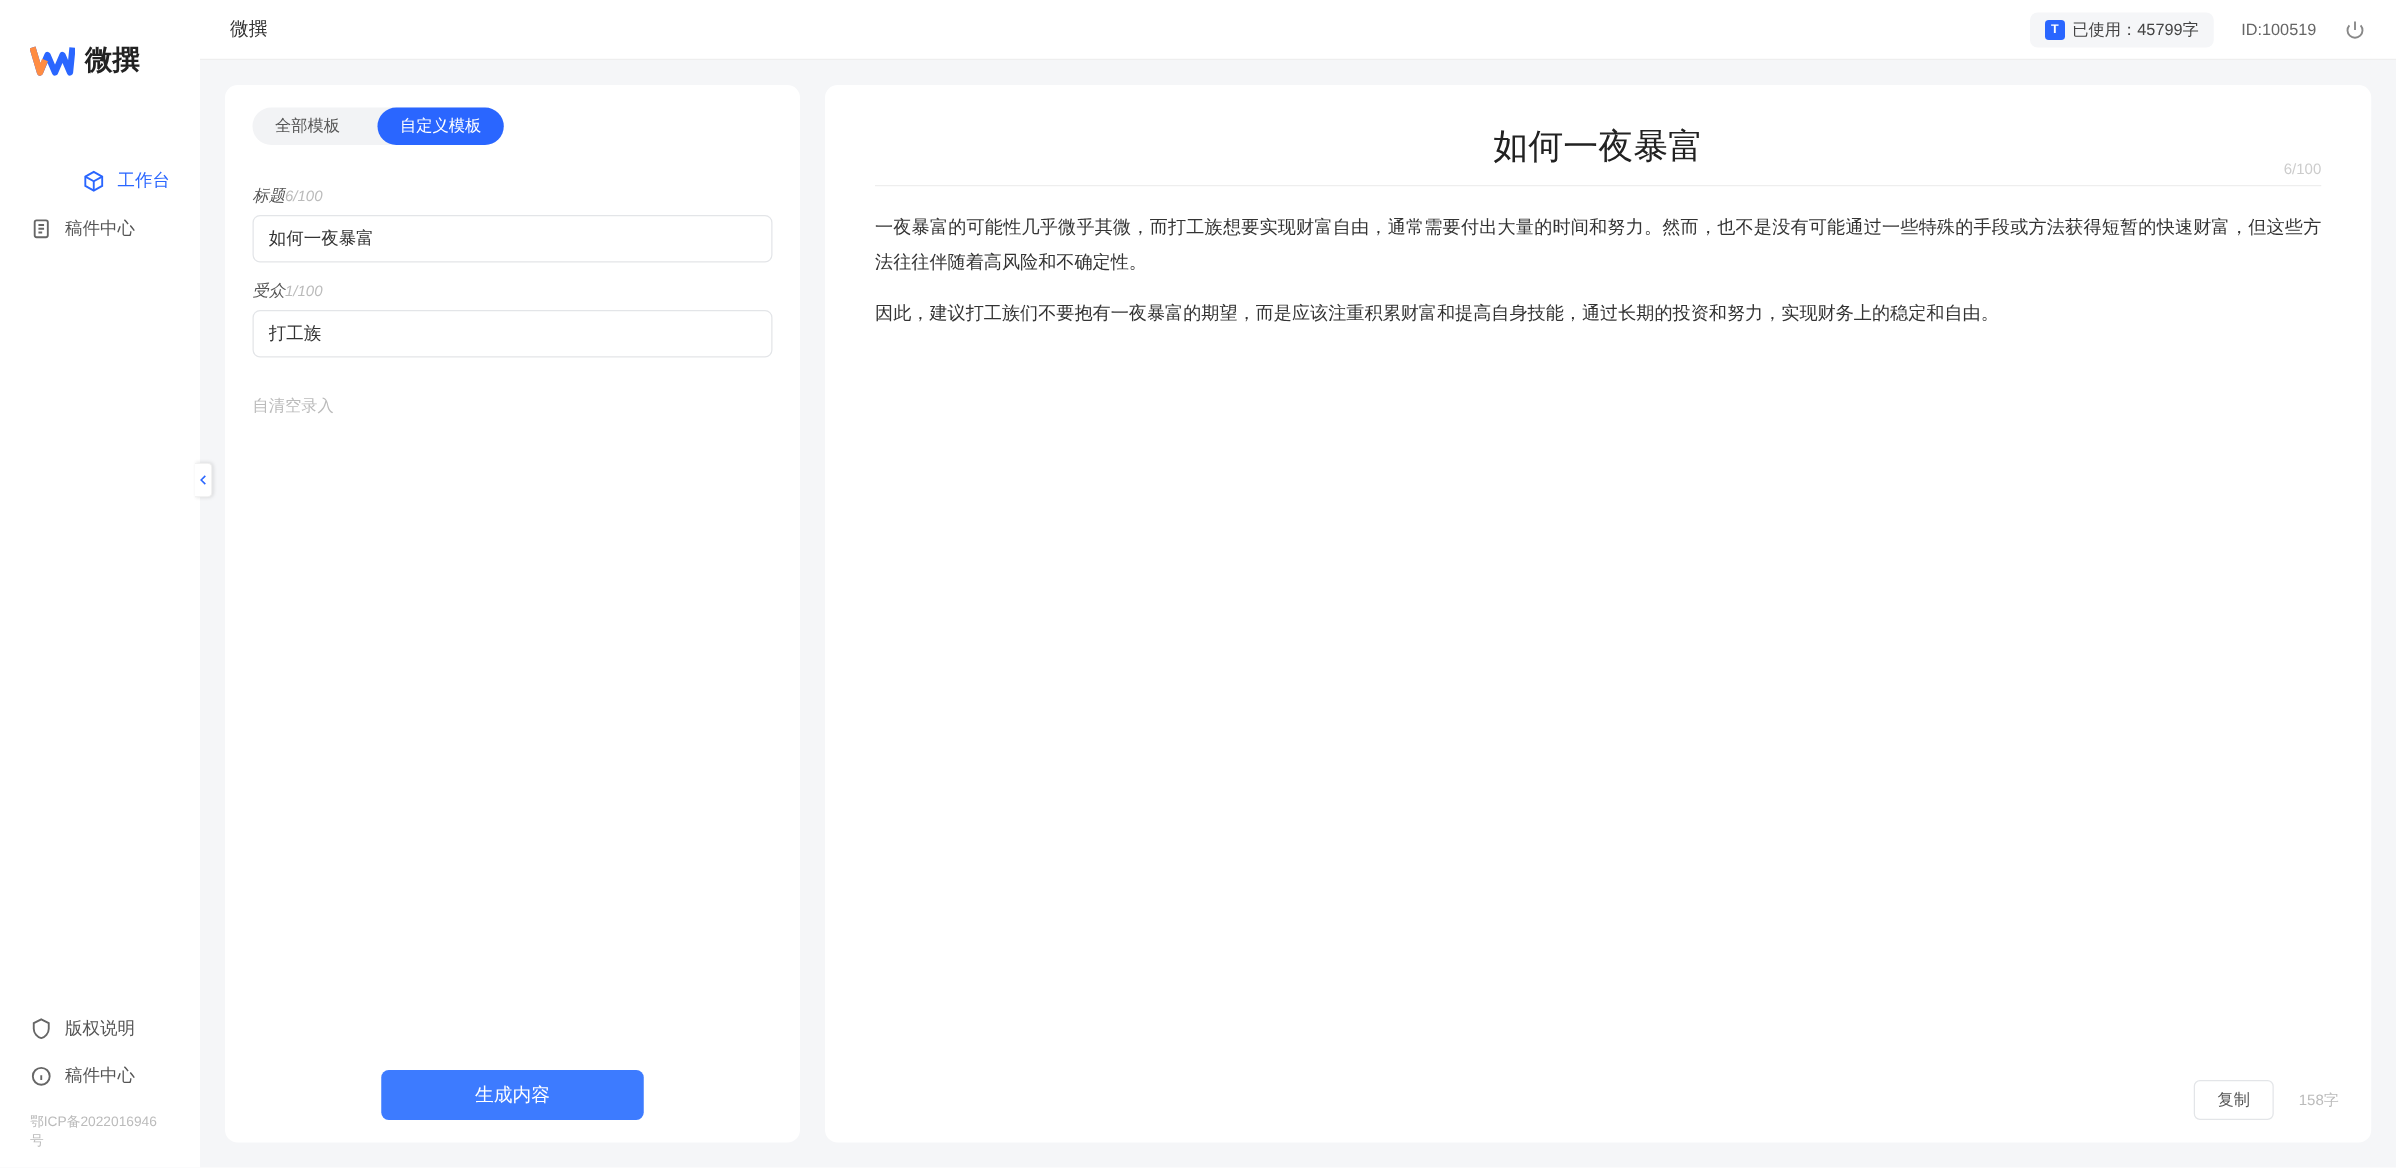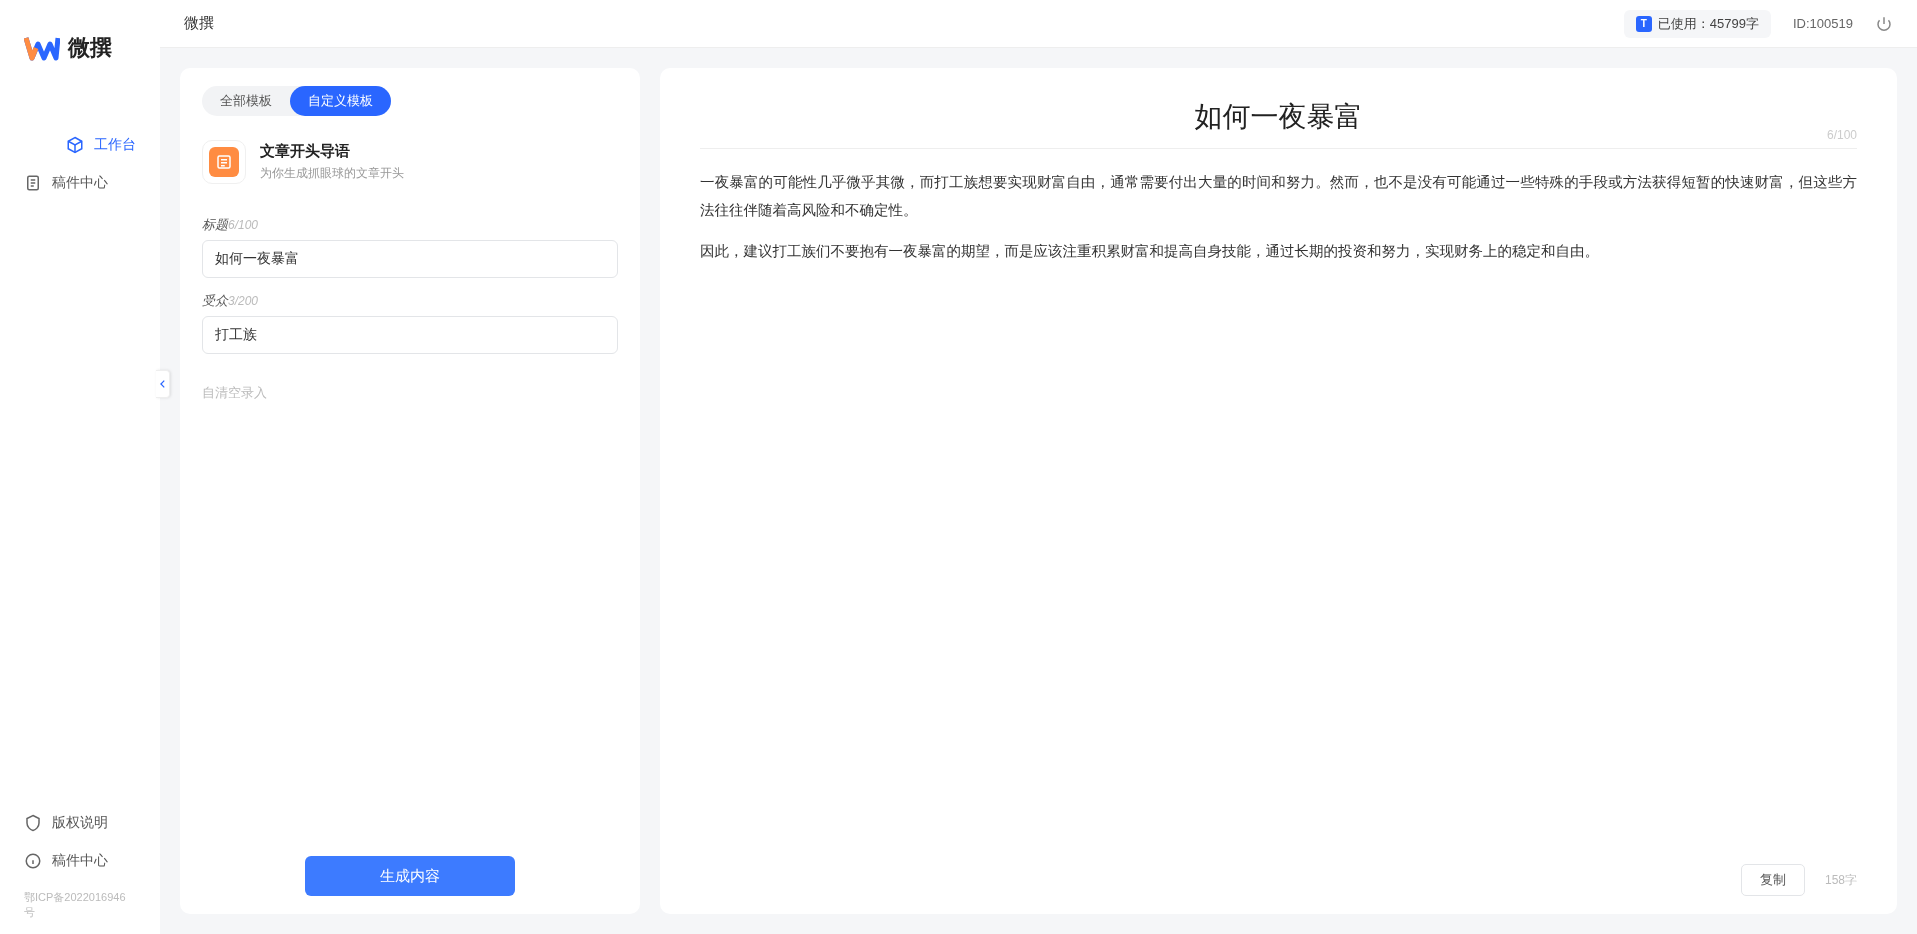--- a/index.html
+++ b/index.html
@@ -22,42 +22,42 @@
 .toptitle { font-size: 15px; color: #333; font-weight: 500; }
 .topright { display: flex; align-items: center; gap: 22px; }
 .usage-badge { display: flex; align-items: center; gap: 6px; background: #f5f6f8; border-radius: 6px; padding: 5px 12px; font-size: 13px; color: #444; }
 .usage-badge .ticon { width: 16px; height: 16px; background: #2a66ff; border-radius: 3px; display: flex; align-items: center; justify-content: center; color: #fff; font-size: 10px; font-weight: bold; }
 .userid { font-size: 13px; color: #666; }
 .power-icon { width: 18px; height: 18px; color: #888; cursor: pointer; }
 .content { flex: 1; display: flex; gap: 20px; padding: 20px; overflow: hidden; }
 .panel { background: #fff; border-radius: 10px; display: flex; flex-direction: column; }
 .panel-left { width: 460px; padding: 18px 22px; }
 .panel-right { flex: 1; padding: 30px 40px 18px 40px; position: relative; }
-.tabs { display: flex; gap: 0; background: #f2f3f5; border-radius: 16px; width: fit-content; margin-bottom: 18px; }
+.tabs { display: flex; gap: 12px; background: #f2f3f5; border-radius: 16px; width: fit-content; margin-bottom: 18px; }
 .tab { padding: 6px 18px; font-size: 13px; border-radius: 16px; cursor: pointer; color: #555; }
 .tab.active { background: #2a66ff; color: #fff; }
 .template-header { display: flex; gap: 14px; align-items: center; padding: 6px 0 18px 0; }
 .template-icon { width: 44px; height: 44px; background: #fff; border-radius: 10px; display: flex; align-items: center; justify-content: center; border: 1px solid #f0f0f0; }
 .template-icon-inner { width: 30px; height: 30px; background: #ff8c42; border-radius: 6px; display: flex; align-items: center; justify-content: center; color: #fff; }
 .template-title { font-size: 15px; font-weight: 600; color: #222; margin-bottom: 4px; }
 .template-desc { font-size: 12px; color: #999; }
 .field { margin-top: 14px; }
 .field-label-row { display: flex; justify-content: flex-start; align-items: center; margin-bottom: 6px; font-style: italic; }
 .field-label { font-size: 13px; color: #555; }
 .field-count { font-size: 12px; color: #bbb; }
 .field-input { width: 100%; height: 38px; border: 1px solid #e3e5e8; border-radius: 6px; padding: 0 12px; font-size: 14px; color: #333; outline: none; }
 .auto-clear { text-align: left; font-size: 13px; color: #bbb; margin-top: 30px; }
 .generate-row { margin-top: auto; padding-top: 20px; display: flex; justify-content: center; }
 .generate-btn { width: 210px; height: 40px; background: #3d7bff; color: #fff; border: none; border-radius: 6px; font-size: 15px; cursor: pointer; }
 .result-title { font-family: "Songti SC","SimSun",serif; font-size: 28px; text-align: center; font-weight: 500; color: #222; margin-bottom: 6px; }
 .result-title-row { position: relative; border-bottom: 1px solid #eee; padding-bottom: 6px; margin-bottom: 20px; }
 .title-count { position: absolute; right: 0; bottom: 6px; font-size: 12px; color: #ccc; }
 .result-body { font-size: 14.5px; line-height: 1.9; color: #333; text-align: justify; }
 .result-body p { margin-bottom: 14px; }
-.result-footer { position: absolute; bottom: 18px; right: 40px; display: flex; align-items: center; gap: 20px; }
+.result-footer { position: absolute; bottom: 18px; right: 26px; display: flex; align-items: center; gap: 20px; }
 .copy-btn { border: 1px solid #e3e5e8; background: #fff; padding: 6px 18px; border-radius: 5px; font-size: 13px; color: #555; cursor: pointer; }
 .wordcount { font-size: 12px; color: #bbb; }
 svg { display: block; }
 </style>
 </head>
 <body>
 
 <div class="app">
   <aside class="sidebar">
     <div class="logo">
@@ -138,47 +138,33 @@
       </div>
     </div>
 
     <div class="content">
       <div class="panel panel-left">
         <div class="tabs">
           <div class="tab">全部模板</div>
           <div class="tab active">自定义模板</div>
         </div>
 
-        <div class="template-header">
-          <div class="template-icon">
-            <div class="template-icon-inner">
-              <svg viewBox="0 0 24 24" width="18" height="18" fill="none" stroke="#fff" stroke-width="2">
-                  <rect x="4" y="4" width="16" height="16" rx="2"></rect>
-                  <path d="M8 9h8M8 13h8M8 17h5"></path>
-                </svg>
-            </div>
-          </div>
-          <div>
-            <div class="template-title">文章开头导语</div>
-            <div class="template-desc">为你生成抓眼球的文章开头</div>
-          </div>
-        </div>
 
         <div class="field">
           <div class="field-label-row">
             <span class="field-label">标题</span>
             <span class="field-count">6/100</span>
           </div>
           <input class="field-input" type="text" value="如何一夜暴富" style="">
         </div>
 
         <div class="field">
           <div class="field-label-row">
             <span class="field-label">受众</span>
-            <span class="field-count">3/200</span>
+            <span class="field-count">1/100</span>
           </div>
           <input class="field-input" type="text" value="打工族" style="">
         </div>
 
         <div class="auto-clear">自清空录入</div>
 
         <div class="generate-row">
           <button class="generate-btn">生成内容</button>
         </div>
       </div>

